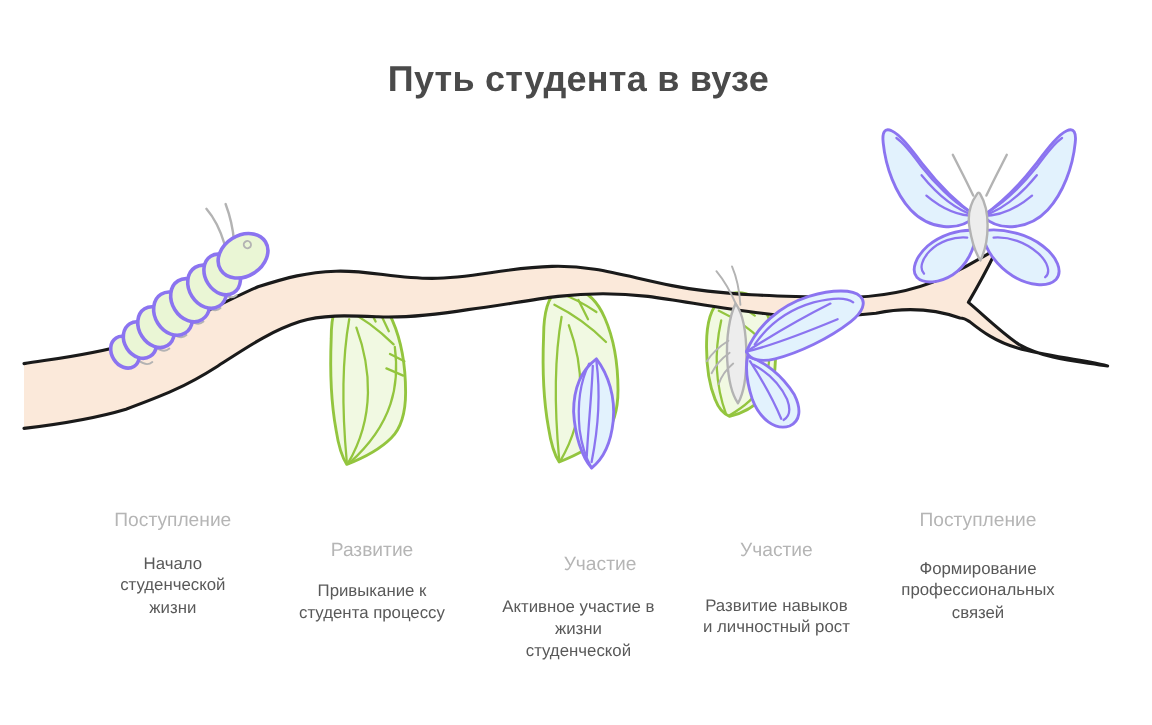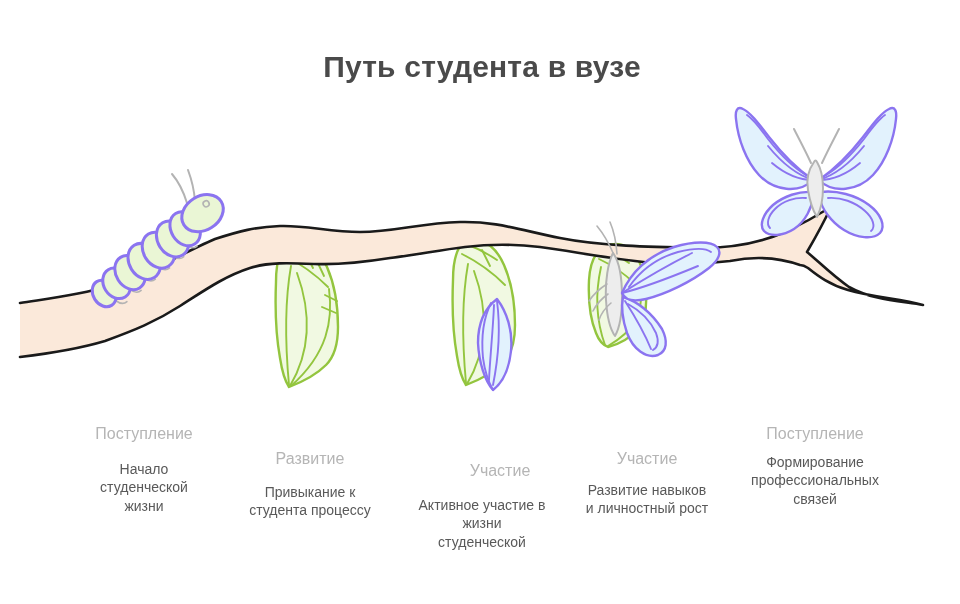--- a/index.html
+++ b/index.html
@@ -147,19 +147,19 @@
 <div class="stage-label" style="left:310px;top:450px">Развитие</div>
 <div class="stage-desc" style="left:310px;top:483px">Привыкание к
 студента процессу</div>
 
 <div class="stage-label" style="left:500px;top:462px">Участие</div>
 <div class="stage-desc" style="left:482px;top:496px">Активное участие в
 жизни
 студенческой</div>
 
 <div class="stage-label" style="left:647px;top:450px">Участие</div>
-<div class="stage-desc" style="left:647px;top:481px">Развитие навыков
+<div class="stage-desc" style="left:647px;top:495px">Развитие навыков
 и личностный рост</div>
 
 <div class="stage-label" style="left:815px;top:425px">Поступление</div>
-<div class="stage-desc" style="left:815px;top:453px">Формирование
+<div class="stage-desc" style="left:815px;top:464px">Формирование
 профессиональных
 связей</div>
 
 </body></html>

